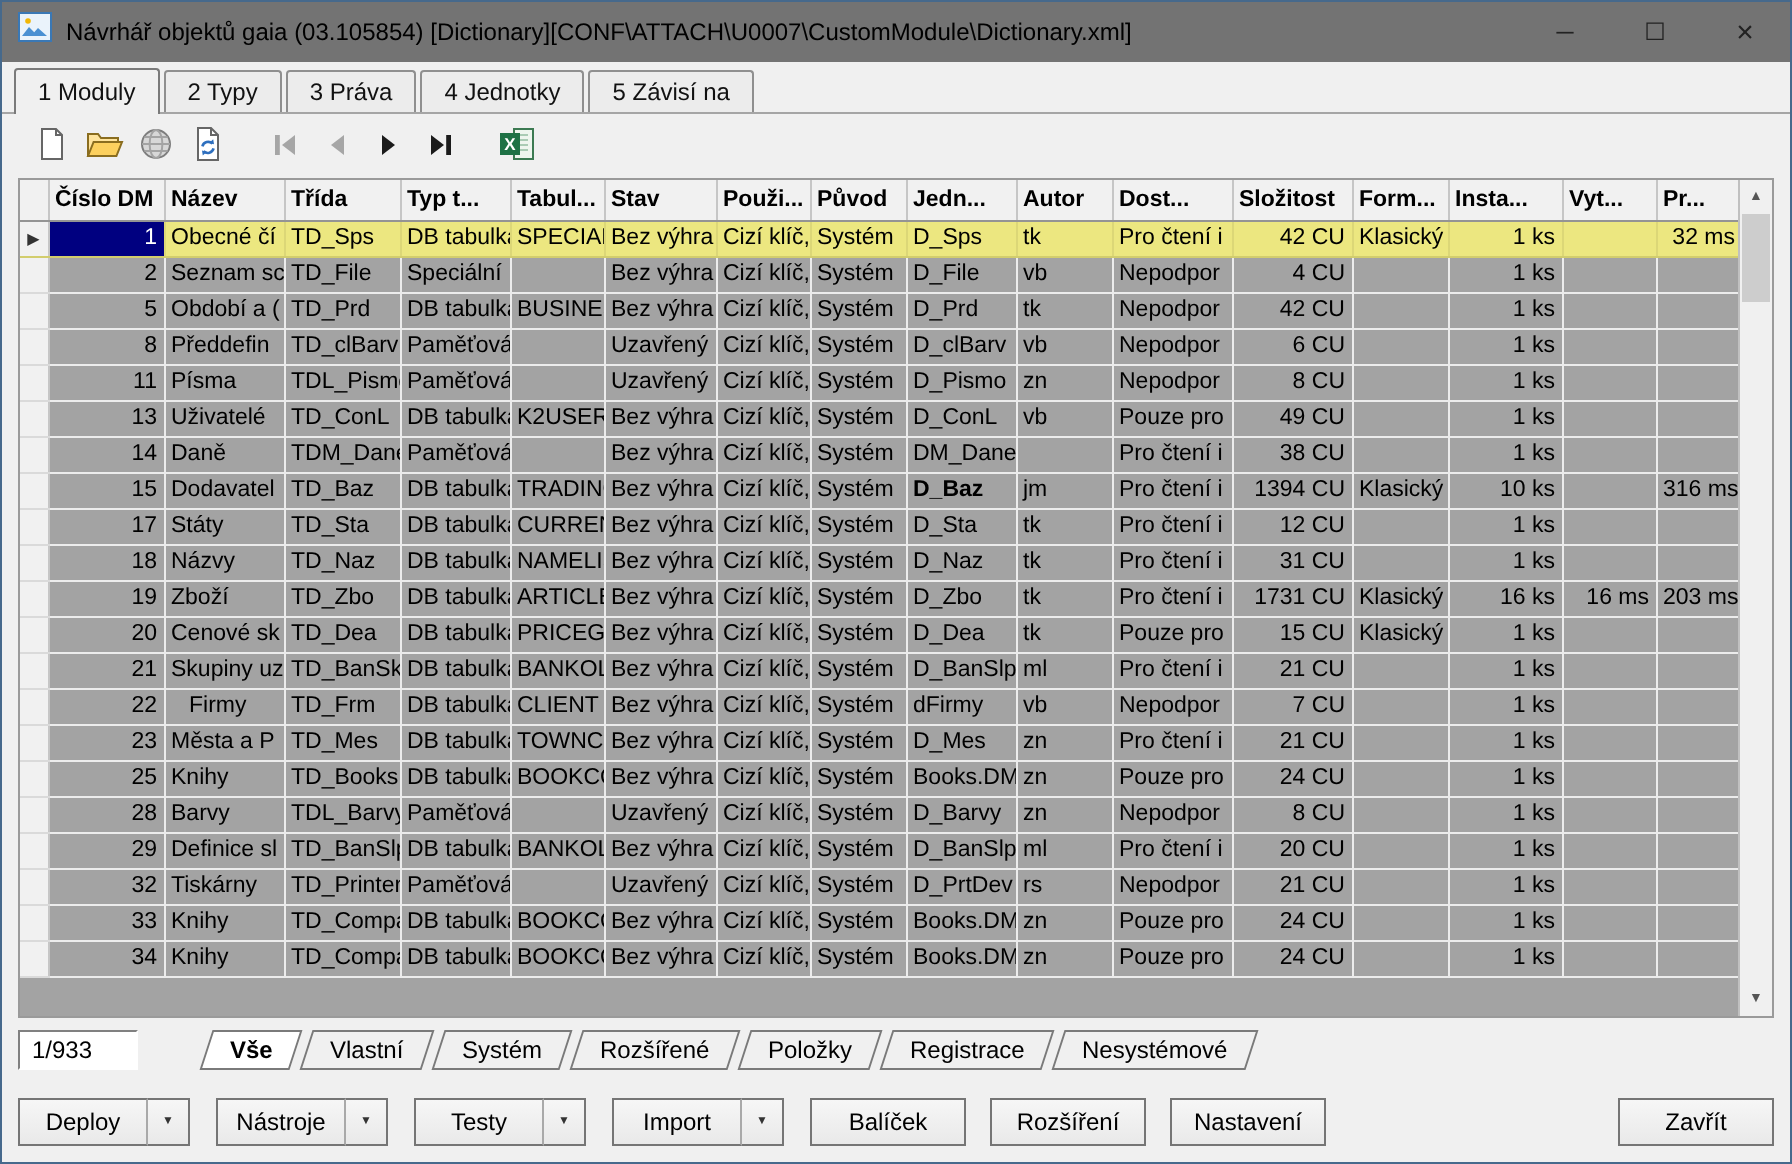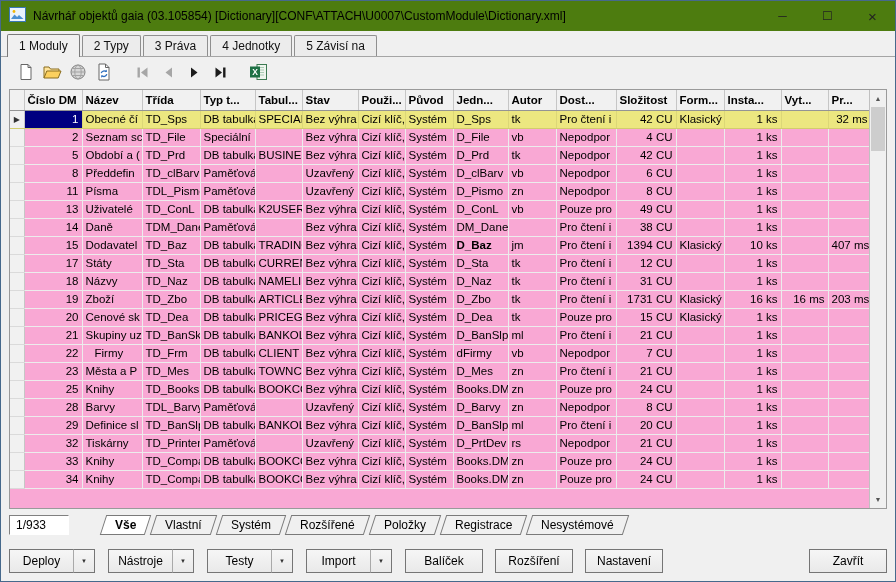--- a/index.html
+++ b/index.html
@@ -2,21 +2,21 @@
 <html><head>
 <meta charset="utf-8">
 <style>
   * { margin:0; padding:0; box-sizing:border-box; }
   html,body { width:896px; height:582px; overflow:hidden; background:#cfcfcf;
               font-family:"Liberation Sans", sans-serif; }
   .window { width:896px; height:582px; border:1px solid #46698c; background:#f0f0f0;
             display:flex; flex-direction:column; }
 
   
-  .titlebar { height:30px; background:#4d7c0f; display:flex; align-items:center; padding-left:8px; flex:0 0 auto; }
+  .titlebar { height:30px; background:#737373; display:flex; align-items:center; padding-left:8px; flex:0 0 auto; }
   .titlebar .title { font-size:12px; color:#000; margin-left:7px; white-space:nowrap; overflow:hidden; }
   .win-controls { margin-left:auto; display:flex; height:100%; }
   .win-btn { width:45px; height:100%; display:flex; align-items:center; justify-content:center;
              font-size:12px; color:#222; }
 
   
   .tabbar { height:26px; display:flex; align-items:flex-end; padding:3px 0 0 6px;
             border-bottom:1px solid #a5a5a5; background:#f0f0f0; flex:0 0 auto; }
   .top-tab { border:1px solid #8f8f8f; border-bottom:none; border-radius:2px 2px 0 0;
              background:#ececec; padding:3px 11px 3px; margin-right:2px; font-size:12px;
@@ -24,21 +24,21 @@
   .top-tab.active { background:#f0f0f0; margin-bottom:-1px; padding-top:4px; padding-bottom:4px;
                     border-color:#7a7a7a; z-index:2; }
 
   
   .toolbar { height:30px; display:flex; align-items:center; padding-left:12px; background:#f0f0f0; flex:0 0 auto; }
   .tbtn { width:26px; height:26px; display:flex; align-items:center; justify-content:center; }
   .tbtn.gap { margin-left:12px; }
 
   
   .grid-outer { margin:2px 8px 0 8px; height:420px; display:flex; border:1px solid #9a9a9a;
-                background:#f9a8d4; flex:0 0 auto; }
+                background:#a3a3a3; flex:0 0 auto; }
   .grid-table-area { flex:1; overflow:hidden; }
   table { border-collapse:collapse; table-layout:fixed; width:861px; font-size:11.5px; }
   th { background:#f1f1f1; border-right:1px solid #c6c6c6; border-bottom:1px solid #949494;
        font-weight:bold; text-align:left; padding:1px 3px; height:20px; white-space:nowrap; overflow:hidden; }
   th.corner { padding:0; }
   td { padding:0 3px; height:18px; border-right:1px solid #ececec; border-bottom:1px solid #ececec;
        white-space:nowrap; overflow:hidden; color:#000; }
   td.indicator { background:#f1f1f1; border-right:1px solid #c6c6c6; border-bottom:1px solid #dadada;
                  text-align:center; font-size:8px; color:#333; padding:0; }
   tr.selected td { background:#ece780; border-bottom-color:#d2cd6d; border-right-color:#dcd777; }
@@ -348,21 +348,21 @@
               <td style="text-align: left;">Bez výhra</td>
               <td style="text-align: left;">Cizí klíč,Při</td>
               <td style="text-align: left;">Systém</td>
               <td style="text-align: left; font-weight: bold;">D_Baz</td>
               <td style="text-align: left;">jm</td>
               <td style="text-align: left;">Pro čtení i</td>
               <td style="text-align: right;">1394 CU</td>
               <td style="text-align: left;">Klasický</td>
               <td style="text-align: right;">10 ks</td>
               <td style="text-align: right;"></td>
-              <td style="text-align: right;">407 ms</td>
+              <td style="text-align: right;">316 ms</td>
             </tr>
             <tr>
               <td class="indicator"></td>
               <td style="text-align: right;">17</td>
               <td style="text-align: left;">Státy</td>
               <td style="text-align: left;">TD_Sta</td>
               <td style="text-align: left;">DB tabulka</td>
               <td style="text-align: left;">CURRENC</td>
               <td style="text-align: left;">Bez výhra</td>
               <td style="text-align: left;">Cizí klíč,Při</td>

